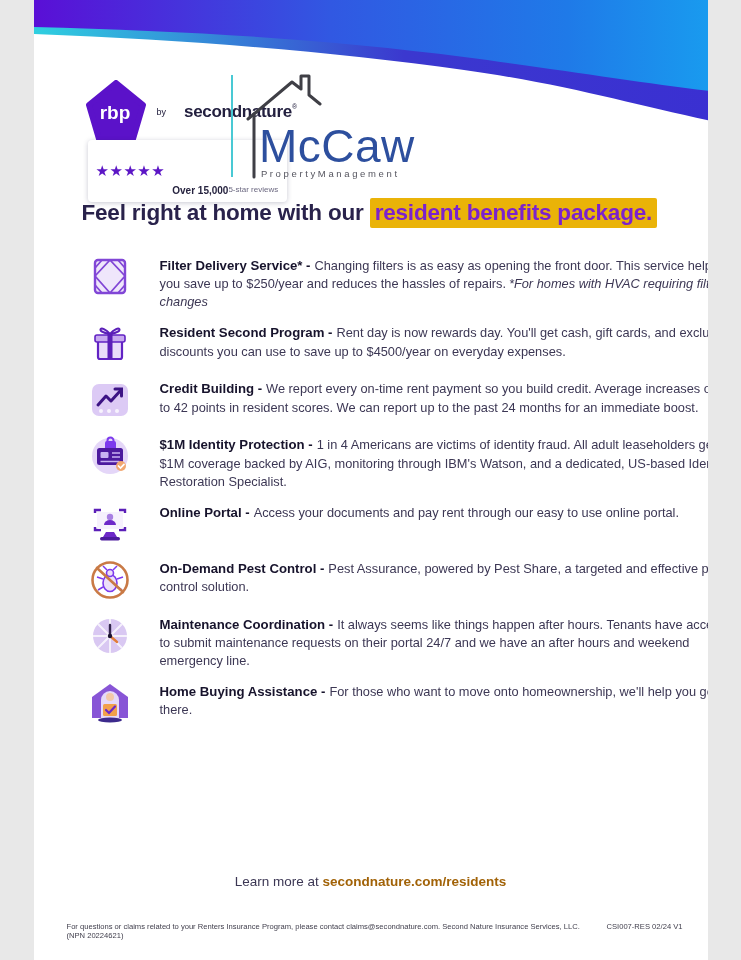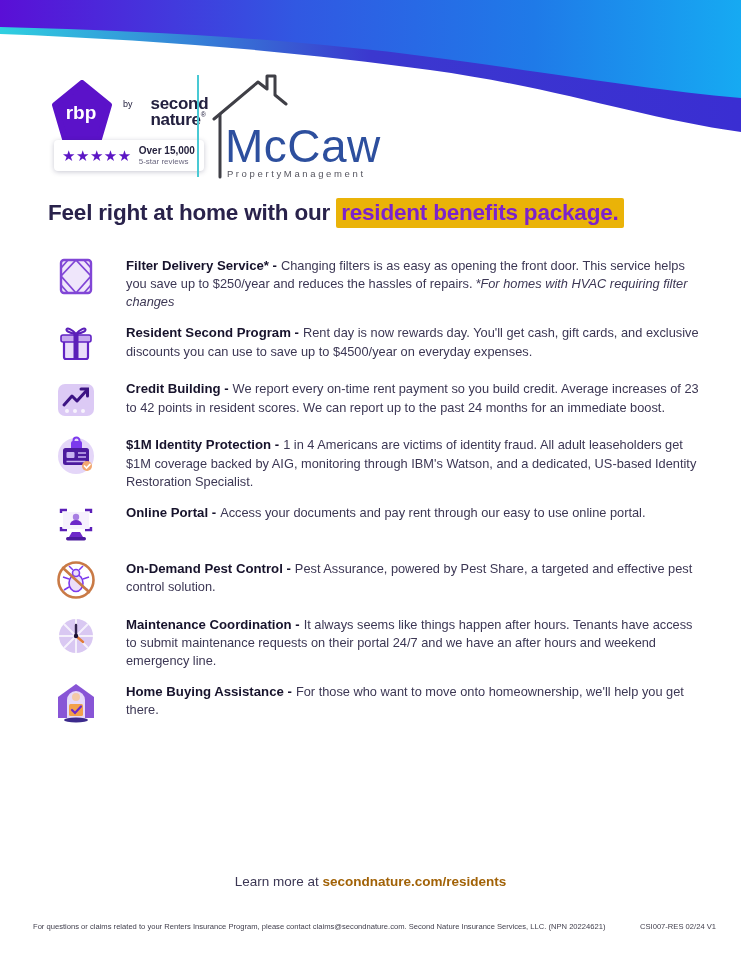--- a/index.html
+++ b/index.html
@@ -1,38 +1,38 @@
 <!DOCTYPE html>
 <html><head>
 <meta charset="utf-8">
 <style>
   * { margin:0; padding:0; box-sizing:border-box; }
   body { background:#e8e8e8; font-family:"Liberation Sans", sans-serif; }
   .page {
-    position:relative; width:741px; height:960px; margin:0 auto;
+    position:relative; width:674px; height:960px; margin:0 auto;
     background:#ffffff; overflow:hidden;
   }
   .banner { position:absolute; top:0; left:0; display:block; }
 
   
   .rbp-block { position:absolute; left:50px; top:80px; }
   .rbp-top { display:flex; align-items:center; gap:9px; }
   .rbp-badge { width:64px; height:64px; position:relative; flex:0 0 64px; }
   .by-brand { display:flex; align-items:flex-start; gap:18px; }
   .by { font-size:9px; color:#23203f; margin-top:3px; }
-  .brand { display:flex; flex-direction:column; line-height:0.95; font-weight:800; font-size:17px; color:#23203f; letter-spacing:-0.3px; }
+  .brand { display:flex; flex-direction:row; line-height:0.95; font-weight:800; font-size:17px; color:#23203f; letter-spacing:-0.3px; }
   .brand .mark { font-size:7px; vertical-align:super; font-weight:400; }
   .brand-row { display:flex; align-items:flex-start; }
   .stars-badge {
     position:absolute; left:54px; top:140px; background:#ffffff; border-radius:4px;
     box-shadow:0 1px 5px rgba(40,40,80,0.25); padding:5px 9px 5px 8px;
     display:flex; align-items:center; gap:7px; white-space:nowrap;
   }
   .stars { color:#5c16c5; font-size:15px; letter-spacing:0.5px; line-height:1; }
-  .reviews-text { display:flex; flex-direction:column; line-height:1.15; }
+  .reviews-text { display:flex; flex-direction:row; line-height:1.15;margin-top:40px; }
   .reviews-line1 { font-size:10px; color:#26233f; font-weight:700; }
   .reviews-line2 { font-size:8px; color:#6b6880; }
 
   .logo-divider { position:absolute; left:197px; top:75px; width:2px; height:102px; background:#49c9d4; }
 
   .mccaw { position:absolute; left:208px; top:70px; }
 
   
   .headline { position:absolute; top:200px; left:48px; width:660px; font-size:22.5px; font-weight:600; color:#29224b; letter-spacing:-0.2px; }
   .headline .hl { color:#7c22cc; font-weight:800; background:#eab308; padding:2px 5px 3px 5px; border-radius:2px; }

